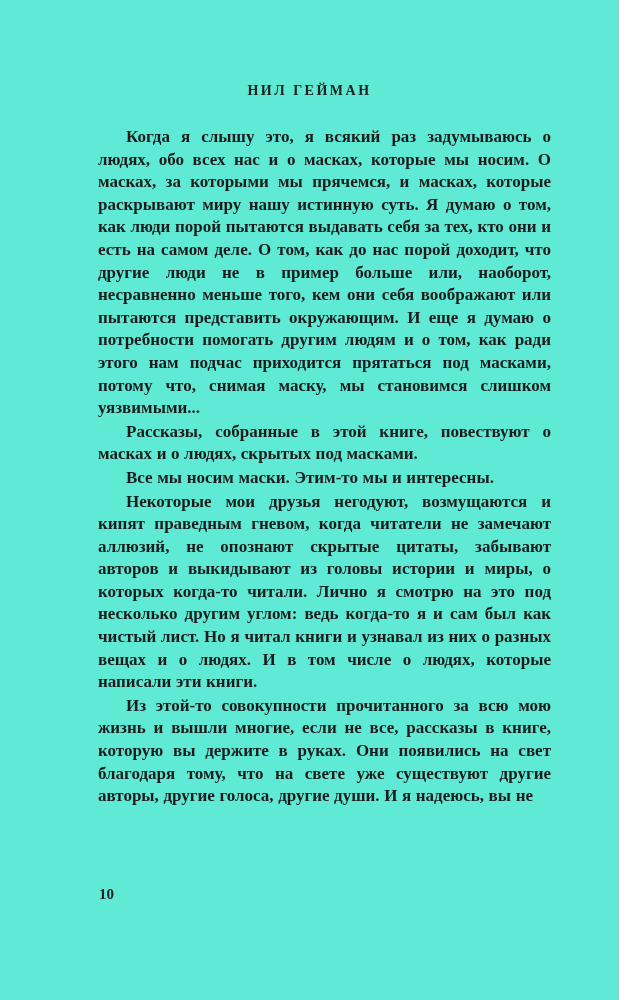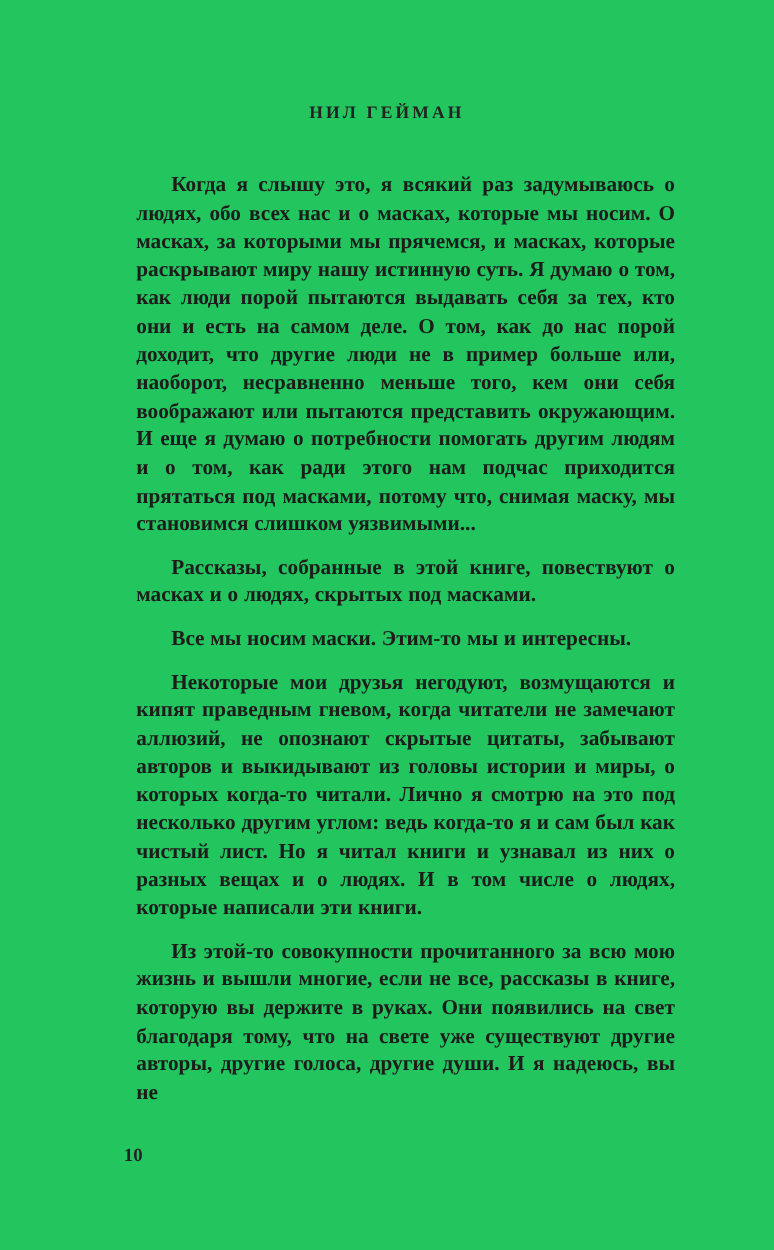--- a/index.html
+++ b/index.html
@@ -11,21 +11,21 @@
     width: 619px;
     height: 1000px;
     position: relative;
     overflow: hidden;
     font-family: "Liberation Serif", "DejaVu Serif", serif;
     color: #1c1c1c;
   }
   .page {
     position: absolute;
     inset: 0;
-    background: #22c55e;
+    background: #5eead4;
     text-decoration: underline;
   }
   .running-header {
     position: absolute;
     top: 83px;
     left: 0;
     width: 100%;
     text-align: center;
     font-size: 14px;
     letter-spacing: 2.5px;
@@ -39,32 +39,31 @@
     width: 455px;
     font-size: 17px;
     line-height: 22.6px;
     font-weight: 600;
     text-align: justify;
     hyphens: auto;
     -webkit-hyphens: auto;
     word-spacing: 0.02em;
   }
   .text-block p {
-    margin: 12px;
+    margin: 1px;
     padding: 0;
     text-indent: 28px;
   }
   .page-number {
     position: absolute;
     left: 99px;
     top: 886px;
     font-size: 15px;
     font-weight: 600;
     color: #222222;
-    margin-top: 31px;
   }
 </style>
 </head>
 <body>
 
 <div class="page">
   <div class="running-header">НИЛ ГЕЙМАН</div>
 
   <div class="text-block">
     <p>Когда я слышу это, я всякий раз задумываюсь о людях, обо всех нас и о масках, которые мы носим. О масках, за которыми мы прячемся, и масках, которые раскрывают миру нашу истинную суть. Я думаю о том, как люди порой пытаются выдавать себя за тех, кто они и есть на самом деле. О том, как до нас порой доходит, что другие люди не в пример больше или, наоборот, несравненно меньше того, кем они себя воображают или пытаются представить окружающим. И еще я думаю о потребности помогать другим людям и о том, как ради этого нам подчас приходится прятаться под масками, потому что, снимая маску, мы становимся слишком уязвимыми...</p>

